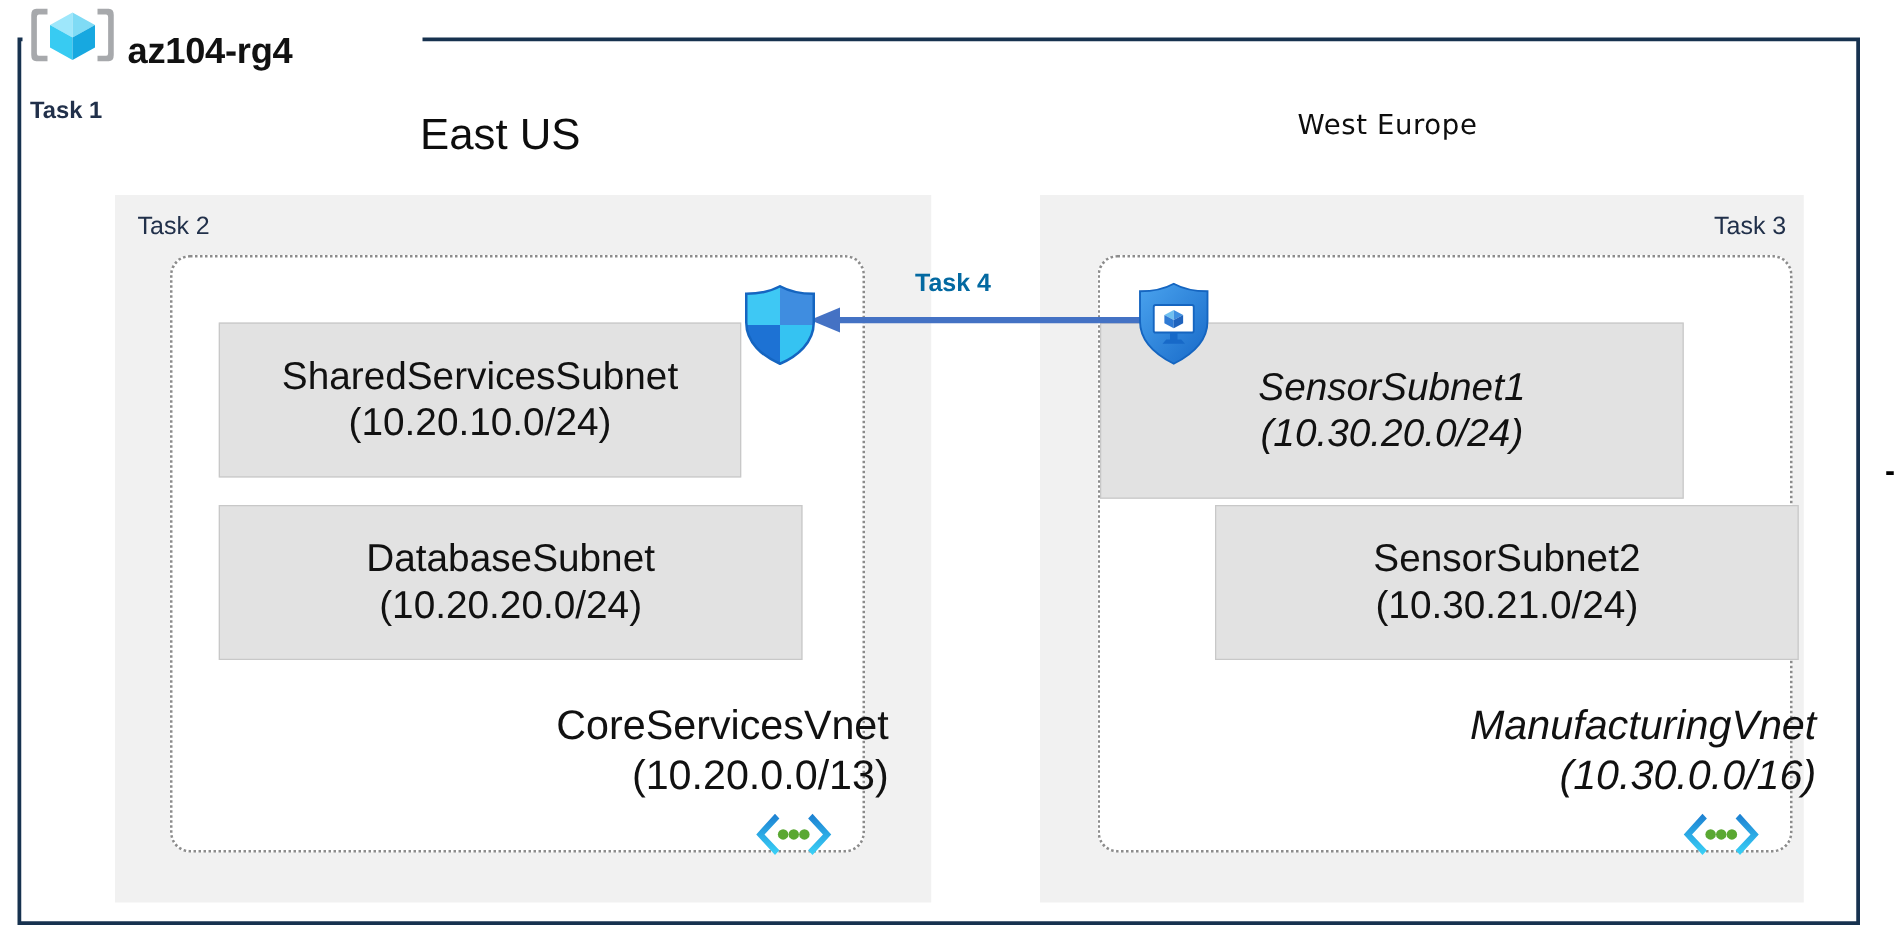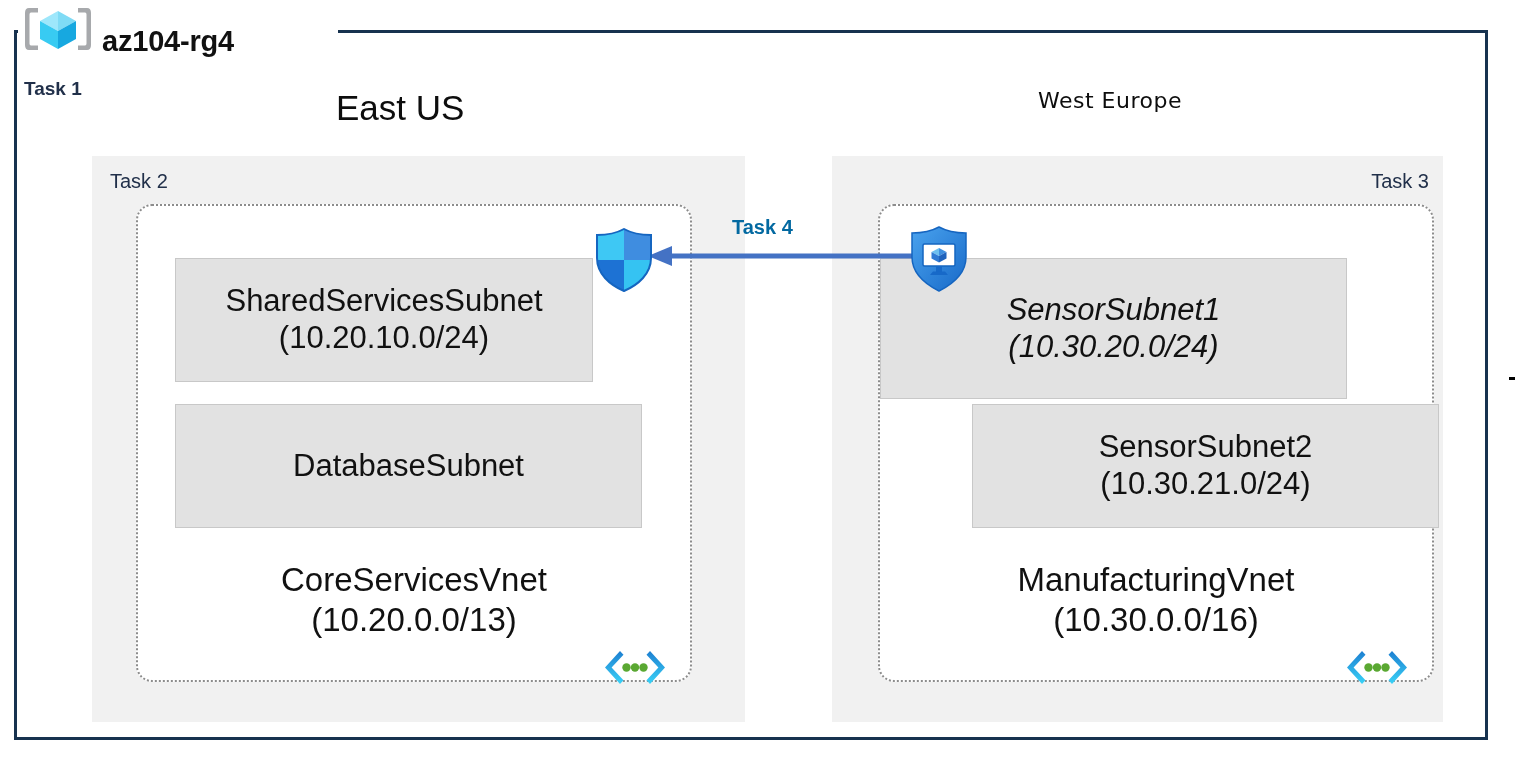--- a/index.html
+++ b/index.html
@@ -137,32 +137,33 @@
     white-space: nowrap;
   }
   #subnet-shared   { left: 175px; top: 258px; width: 418px; height: 124px; }
   #subnet-database { left: 175px; top: 404px; width: 467px; height: 124px; }
   #subnet-sensor1  { left: 880px; top: 258px; width: 467px; height: 141px; font-style: italic; }
   #subnet-sensor2  { left: 928px; top: 404px; width: 467px; height: 124px; margin-left: 44px; }
 
   
   .vnet-caption {
     position: absolute;
-    text-align: center;
+    text-align: right;
     line-height: 1.2;
     white-space: nowrap;
+    margin-left: 19px;
   }
   .vnet-caption .vnet-name,
   .vnet-caption .vnet-cidr {
     font-size: 33px;
     color: #111111;
     display: block;
   }
   #vnet-caption-left  { left: 136px; top: 560px; width: 556px; }
-  #vnet-caption-right { left: 878px; top: 560px; width: 556px; }
+  #vnet-caption-right { left: 878px; top: 560px; width: 556px; font-style: italic; }
 
   
   .vnet-icon {
     position: absolute;
     width: 62px;
     height: 40px;
   }
   #vnet-icon-left  { left: 604px; top: 648px; }
   #vnet-icon-right { left: 1346px; top: 648px; }
 
@@ -251,20 +252,21 @@
 
 <div class="vnet-box" id="vnet-left"></div>
 
 <div class="subnet-box" id="subnet-shared">
   <span class="subnet-name">SharedServicesSubnet</span>
   <span class="subnet-cidr">(10.20.10.0/24)</span>
 </div>
 
 <div class="subnet-box" id="subnet-database">
   <span class="subnet-name">DatabaseSubnet</span>
+  <span class="subnet-cidr">(10.20.20.0/24)</span>
 </div>
 
 <div class="vnet-caption" id="vnet-caption-left">
   <span class="vnet-name">CoreServicesVnet</span>
   <span class="vnet-cidr">(10.20.0.0/13)</span>
 </div>
 
 <div class="vnet-icon" id="vnet-icon-left">
   <svg width="62" height="40" viewBox="0 0 62 40">
     <defs>

